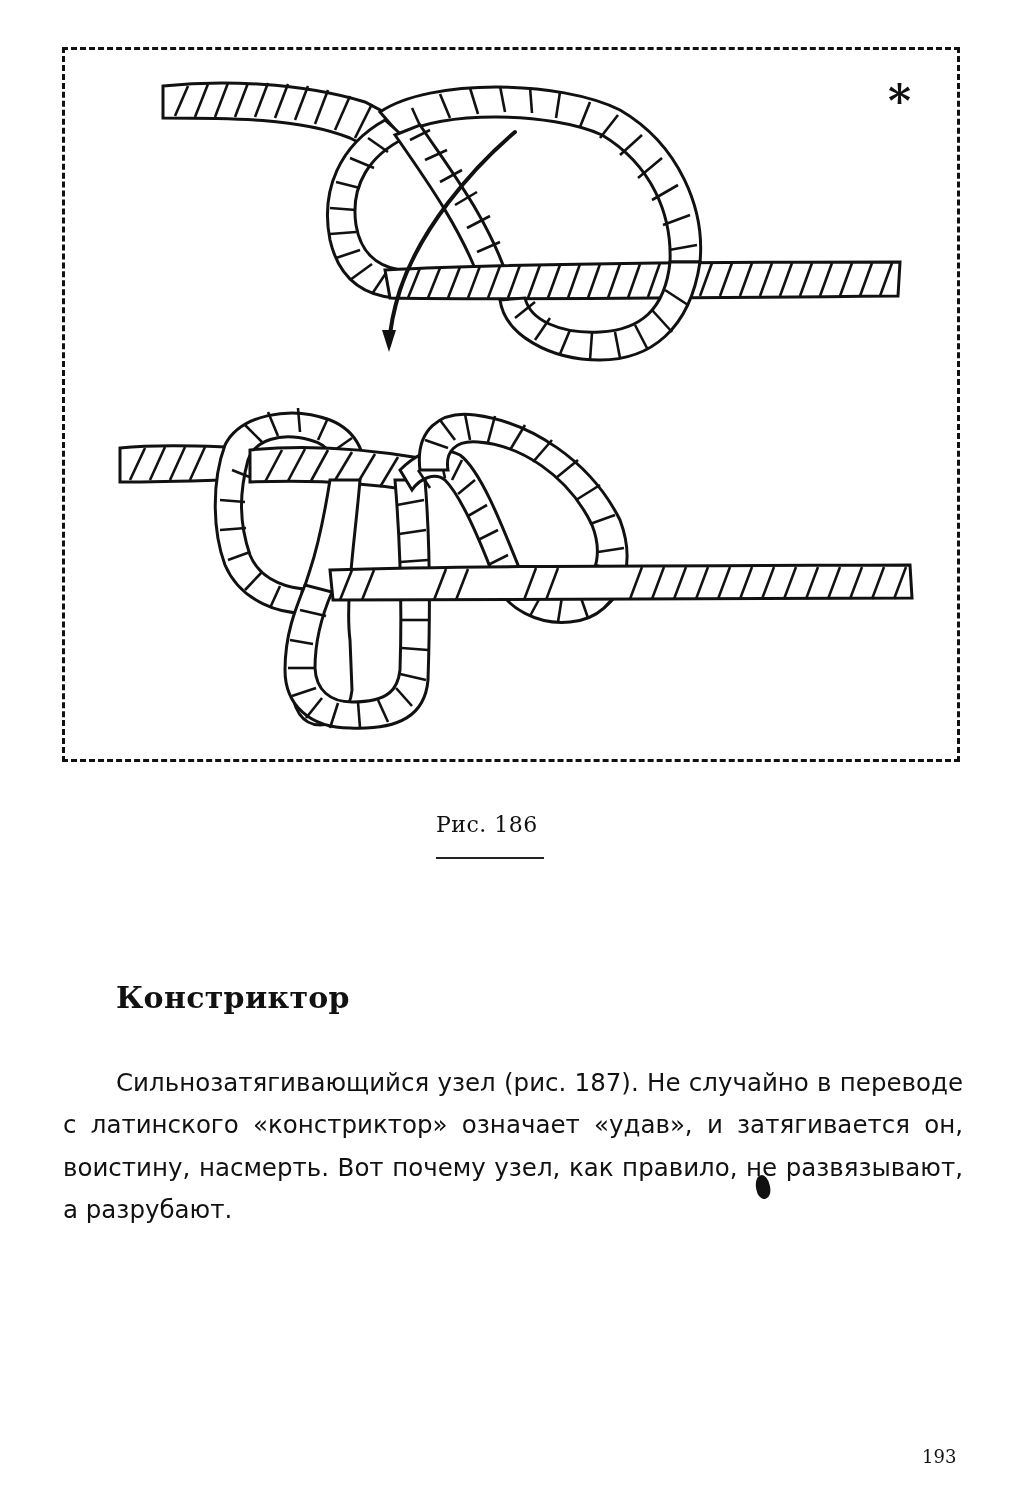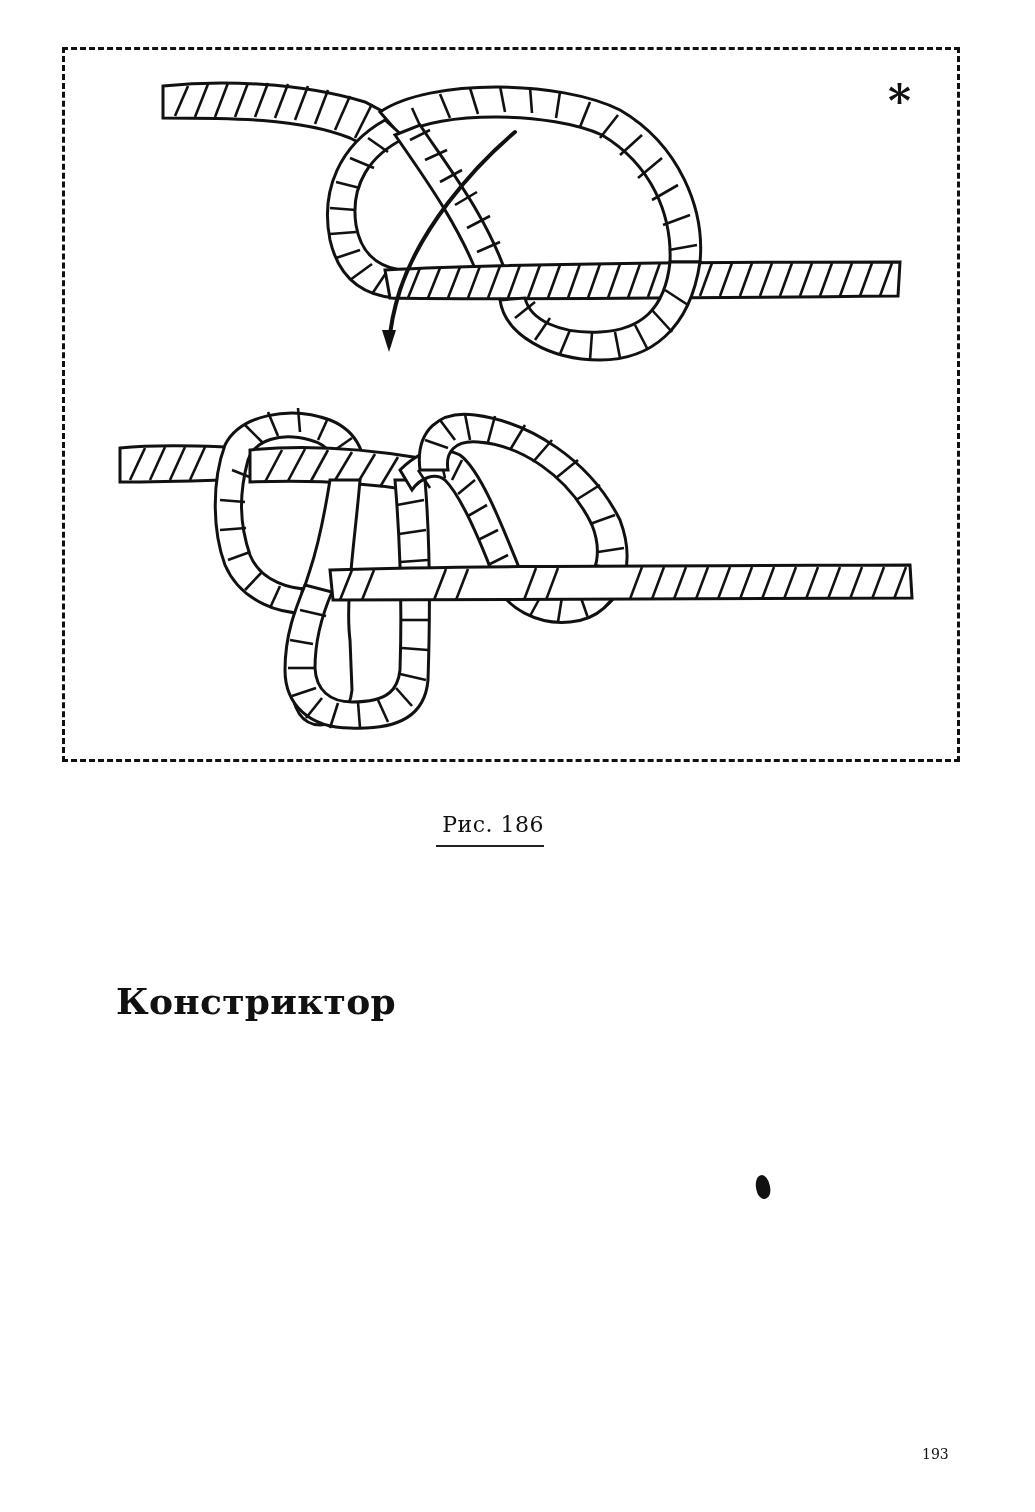--- a/index.html
+++ b/index.html
@@ -13,37 +13,37 @@
       border: 3px dashed #111111;
     }
     .figure-svg { position: absolute; left: 0; top: 0; width: 1035px; height: 800px; }
     .asterisk {
       position: absolute; left: 888px; top: 80px; font-size: 44px; line-height: 44px;
       font-family: "DejaVu Serif", serif; font-weight: bold; color: #111;
     }
     .caption {
       position: absolute; left: 436px; top: 812px; width: 108px;
       font-family: "DejaVu Serif", serif; font-size: 22px; letter-spacing: 0.5px;
-      text-align: right; padding-bottom: 8px;
+      text-align: left; padding-bottom: 20px;
       border-bottom: 2px solid #222;
     }
     .heading {
       position: absolute; left: 116px; top: 980px;
-      font-family: "DejaVu Serif", serif; font-weight: bold; font-size: 36px; letter-spacing: 0.3px;
+      font-family: "DejaVu Serif", serif; font-weight: bold; font-size: 30px; letter-spacing: 0.3px;
       margin: 0;
     }
     .body-text {
       position: absolute; left: 63px; top: 1062px; width: 900px;
       font-family: "DejaVu Sans", sans-serif; font-size: 24.5px; line-height: 42.3px;
       text-align: justify; margin: 0;
     }
     .body-text p { margin: 0; text-indent: 53px; text-align: justify; text-align-last: left; }
     .page-number {
       position: absolute; left: 922px; top: 1446px;
-      font-family: "DejaVu Serif", serif; font-size: 14px;
+      font-family: "DejaVu Serif", serif; font-size: 18px;
     }
     .ink-blot {
       position: absolute; left: 756px; top: 1175px; width: 14px; height: 24px;
       background: #111; border-radius: 50% 50% 45% 45%; transform: rotate(-10deg);
     }
     .rope { fill: #ffffff; stroke: #111; stroke-width: 3; }
     .strand { stroke: #111; stroke-width: 2.6; fill: none; }
     .arrow { stroke: #111; stroke-width: 4; fill: none; stroke-linecap: round; }
   </style>
 </head>
@@ -265,17 +265,18 @@
   </g>
 </svg>
 
 <div class="asterisk">*</div>
 
 <div class="caption">Рис. 186</div>
 
 <h2 class="heading">Констриктор</h2>
 
 <div class="body-text">
+  <p>Сильнозатягивающийся узел (рис. 187). Не случайно в переводе с латинского «констриктор» означает «удав», и затягивается он, воистину, насмерть. Вот почему узел, как правило, не развязывают, а разрубают.</p>
 </div>
 
 <div class="ink-blot"></div>
 
 <div class="page-number">193</div>
 
 </body></html>

